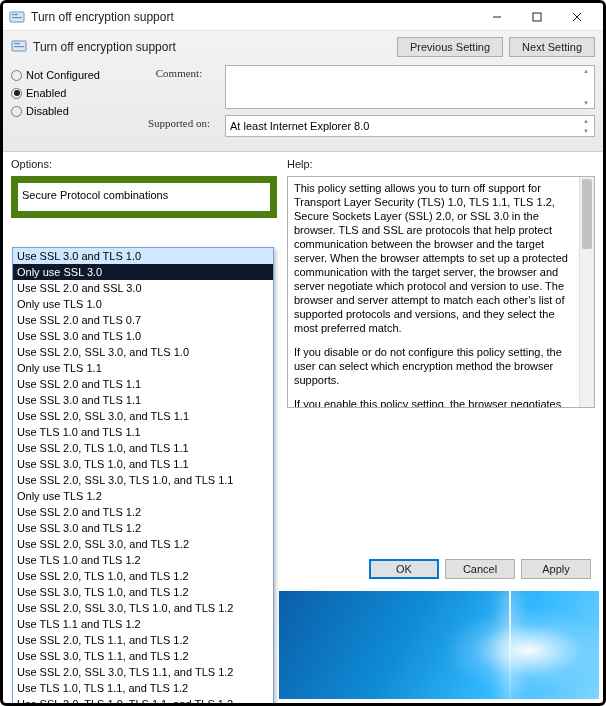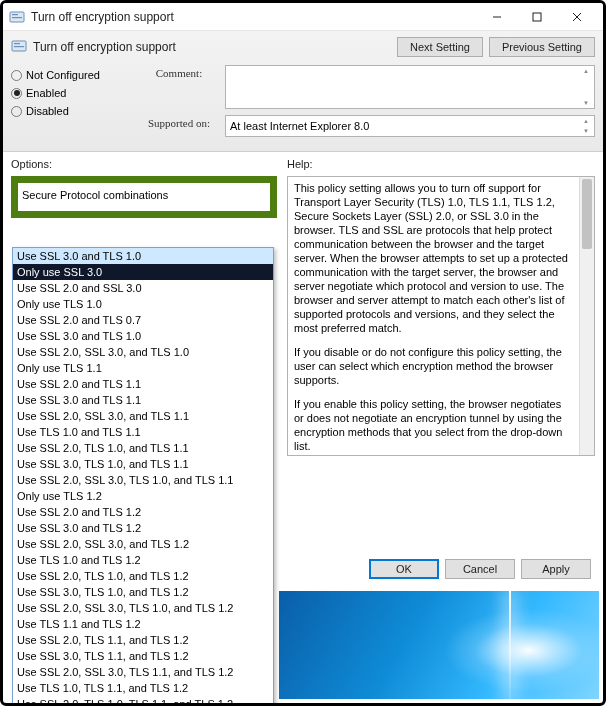--- a/index.html
+++ b/index.html
@@ -133,21 +133,21 @@
 }
 .dropdown-pane .opt.hover { background: #cde8ff; }
 .dropdown-pane .opt.selected { background: #0f172a; color: #fff; }
 
 .help-box {
   border: 1px solid #b2b2b2;
   background: #fff;
   padding: 4px 6px;
   font-size: 11px;
   line-height: 14px;
-  height: 280px;
+  height: 232px;
   overflow: hidden;
   position: relative;
 }
 .help-box .scroll { position:absolute; right:0; top:0; bottom:0; width:15px; background:#f0f0f0; border-left:1px solid #ddd;}
 .help-box .scroll .thumb { position:absolute; left:2px; right:2px; top:2px; height:70px; background:#c2c2c2; border-radius:2px;}
 .help-box p { margin-bottom: 10px; padding-right:14px;}
 
 .footer-btns {
   position: absolute;
   right: 12px;
@@ -211,22 +211,22 @@
       <span class="app-icon">
         <svg viewBox="0 0 16 16">
             <rect x="1" y="3" width="14" height="10" rx="1" fill="#dce7f5" stroke="#6b8fb5" stroke-width="1"></rect>
             <rect x="3" y="5" width="6" height="1.2" fill="#6b8fb5"></rect>
             <rect x="3" y="8" width="10" height="1.2" fill="#6b8fb5"></rect>
           </svg>
       </span>
       <span class="policy-title">Turn off encryption support</span>
     </div>
     <div class="navbtns">
+      <div class="btn">Previous Setting</div>
       <div class="btn">Next Setting</div>
-      <div class="btn">Previous Setting</div>
     </div>
   </div>
 
   <div class="row2">
     <div class="radio-col">
       <label class="radio-item">
         <span class="radio-dot"></span>
         <span>Not Configured</span>
       </label>
       <label class="radio-item">

